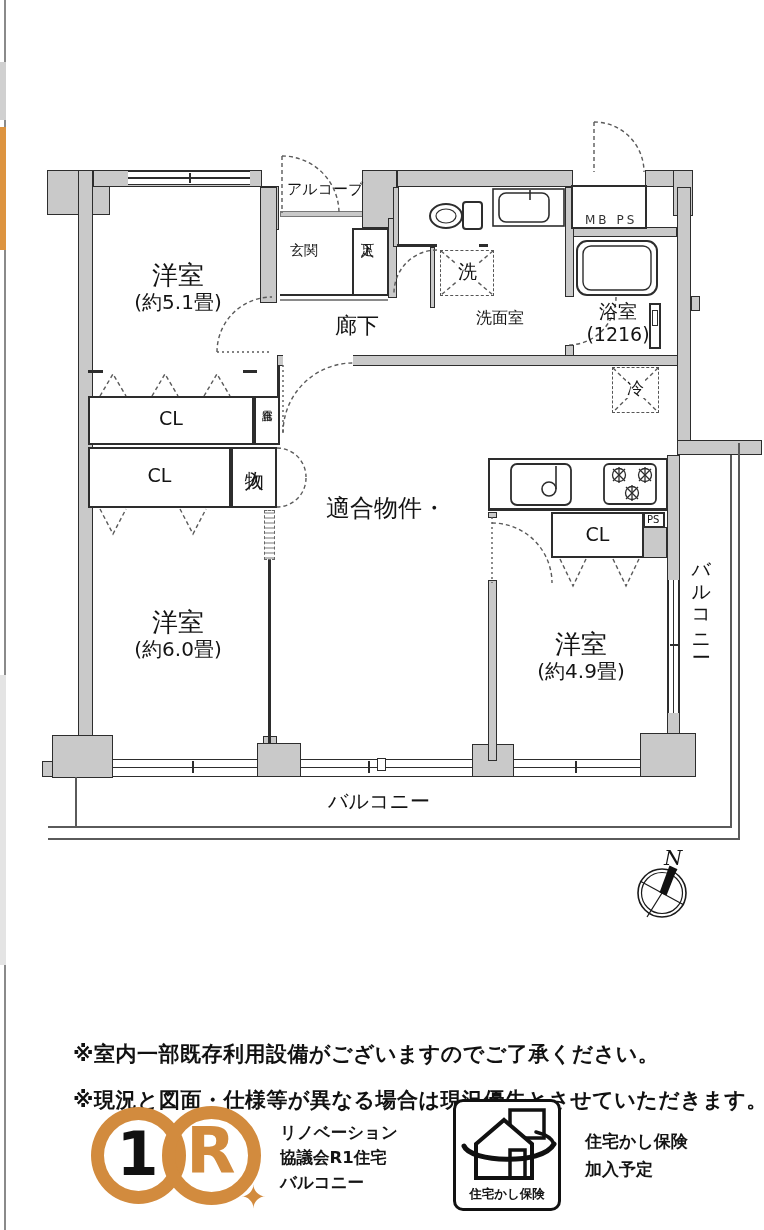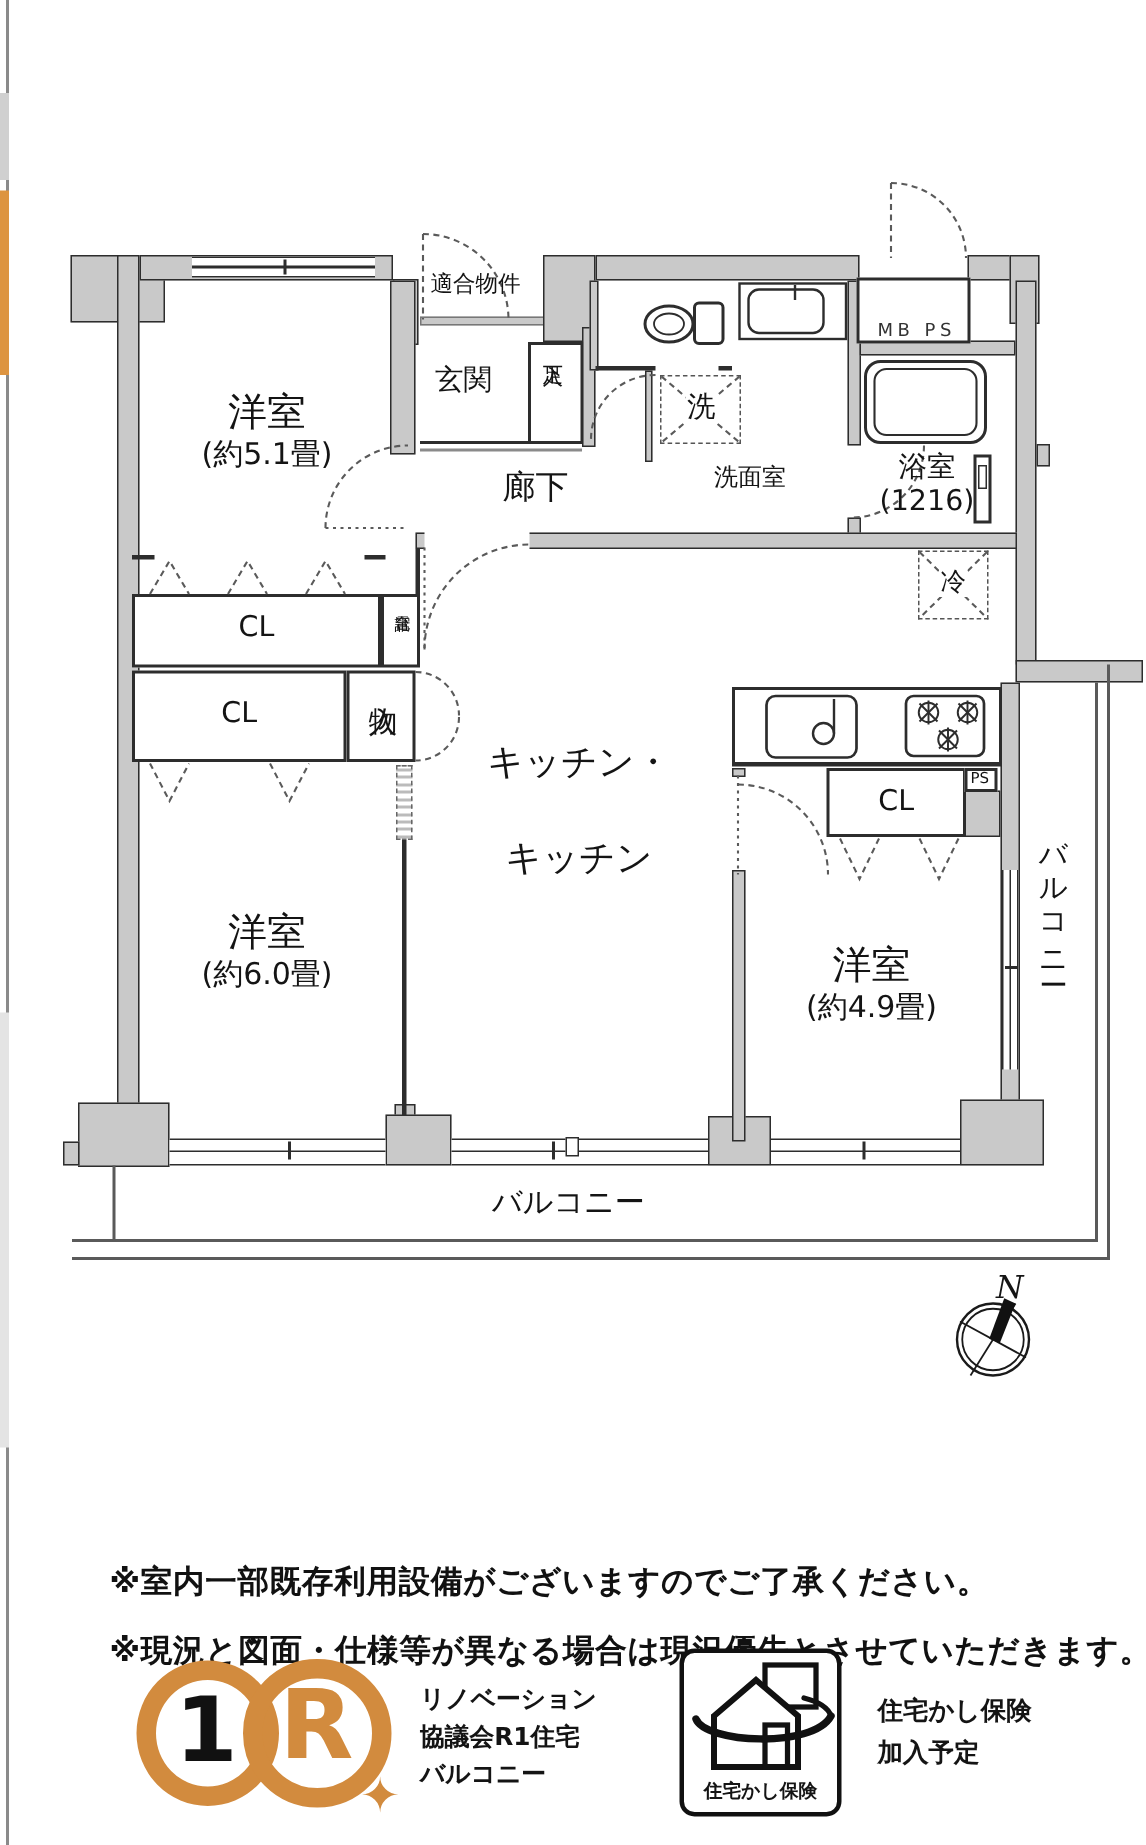--- a/index.html
+++ b/index.html
@@ -200,40 +200,39 @@
       <circle cx="662" cy="893" r="20.5" stroke-width="1.2"></circle>
       <line x1="647" y1="917" x2="677" y2="869" stroke-width="1.2"></line>
       <line x1="640" y1="881" x2="684" y2="905" stroke-width="1.2"></line>
       <polygon points="677,869 669.5,865.5 659.5,892.5 666.5,895.5" fill="#111" stroke="none"></polygon>
     </g>
   </svg>
 
   <div class="lbl ctr" style="left:127px;top:261px;width:102px;font-size:26px;font-weight:500;">洋室</div>
   <div class="lbl ctr" style="left:127px;top:291px;width:102px;font-size:20px;">(約5.1畳)</div>
 
-  <div class="lbl" style="left:287px;top:181px;font-size:15px;">適合物件</div>
-  <div class="lbl" style="left:290px;top:243px;font-size:19px;font-weight:500;">玄関</div>
+  <div class="lbl" style="left:287px;top:181px;font-size:15px;">アルコーブ</div>
+  <div class="lbl" style="left:290px;top:243px;font-size:14px;font-weight:500;">玄関</div>
   <div class="lbl vlbl" style="left:360px;top:233px;font-size:13.5px;font-weight:500;">下足入</div>
   <div class="lbl" style="left:335px;top:314px;font-size:22px;font-weight:500;">廊下</div>
   <div class="lbl" style="left:476px;top:309px;font-size:16px;font-weight:500;">洗面室</div>
   <div class="lbl" style="left:457px;top:261px;font-size:19px;background:#fff;padding:0 1px;">洗</div>
   <div class="lbl ctr" style="left:578px;top:301px;width:80px;font-size:19px;font-weight:500;">浴室</div>
   <div class="lbl ctr" style="left:578px;top:324px;width:80px;font-size:19px;">(1216)</div>
   <div class="lbl" style="left:585px;top:198px;font-size:12px;letter-spacing:3px;color:#333;margin-top:16px;">MB PS</div>
   <div class="lbl" style="left:626px;top:379px;font-size:17px;background:#fff;padding:0 1px;">冷</div>
 
   <div class="lbl ctr" style="left:88px;top:408px;width:166px;font-size:19px;">CL</div>
   <div class="lbl vlbl" style="left:261px;top:402px;font-size:10.5px;">電話台</div>
   <div class="lbl ctr" style="left:88px;top:465px;width:143px;font-size:19px;">CL</div>
   <div class="lbl vlbl" style="left:244px;top:456px;font-size:19px;font-weight:500;">物入</div>
   <div class="lbl ctr" style="left:551px;top:524px;width:93px;font-size:19px;">CL</div>
   <div class="lbl" style="left:647px;top:514px;font-size:10px;">PS</div>
 
-  <div class="lbl ctr" style="left:300px;top:495px;width:172px;font-size:24px;font-weight:500;">キッチン・</div>
-  <div class="lbl ctr" style="left:300px;top:559px;width:172px;font-size:24px;font-weight:500;">キッチン</div>
+  <div class="lbl ctr" style="left:300px;top:495px;width:172px;font-size:24px;font-weight:500;">適合物件・</div>
 
   <div class="lbl ctr" style="left:128px;top:608px;width:100px;font-size:26px;font-weight:500;">洋室</div>
   <div class="lbl ctr" style="left:128px;top:638px;width:100px;font-size:20px;">(約6.0畳)</div>
 
   <div class="lbl ctr" style="left:530px;top:630px;width:102px;font-size:26px;font-weight:500;">洋室</div>
   <div class="lbl ctr" style="left:530px;top:660px;width:102px;font-size:20px;text-align:center;">(約4.9畳)</div>
 
   <div class="lbl" style="left:328px;top:790px;font-size:20px;">バルコニー</div>
   <div class="lbl vlbl" style="left:691px;top:548px;font-size:19px;letter-spacing:3px;">バルコニー</div>
   <div class="lbl" style="left:664px;top:847px;font-size:21px;font-style:italic;font-family:'DejaVu Serif','Liberation Serif',serif;">N</div>

